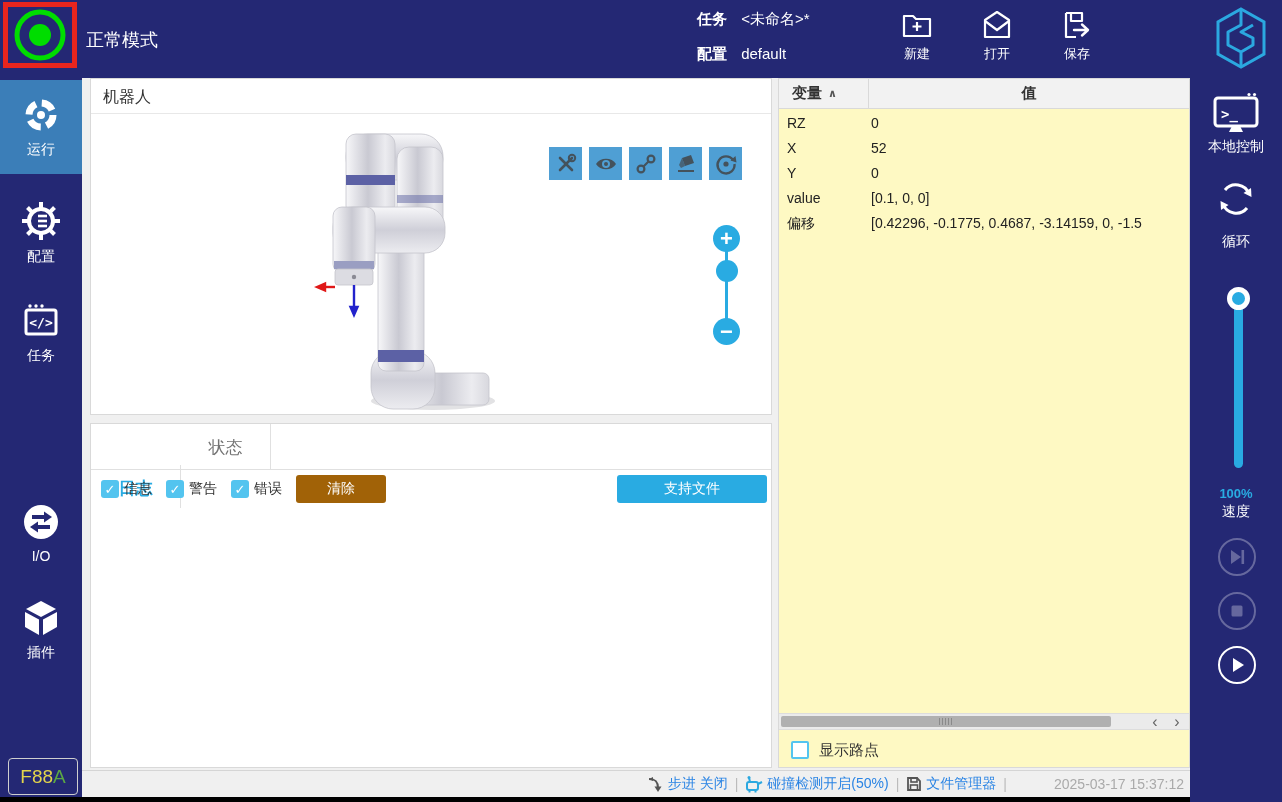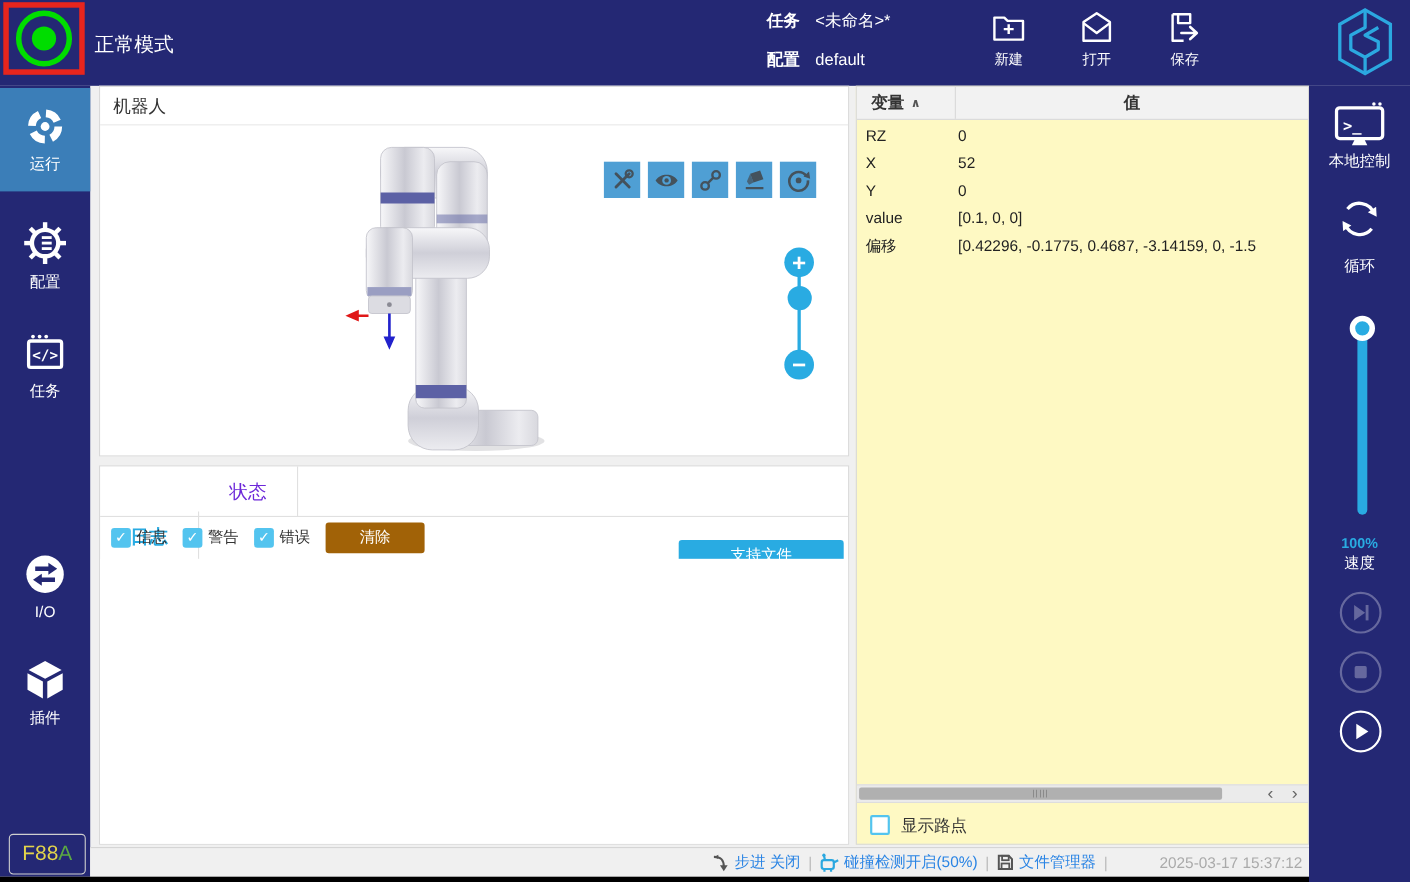--- a/index.html
+++ b/index.html
@@ -41,29 +41,29 @@
     display:flex; align-items:center; justify-content:center; font-size:22px; font-weight:bold; cursor:pointer; line-height:1; }
   #zoom-line { left:634px; top:160px; width:3px; height:95px; background:#29ABE2; }
   #zoom-knob { left:625px; top:181px; width:22px; height:22px; border-radius:50%; background:#29ABE2; cursor:pointer; }
 
   
   #log-panel { left:90px; top:423px; width:682px; height:345px; background:#fff; border:1px solid #D9D9D9; }
   #tabbar { left:0; top:0; width:680px; height:46px; border-bottom:1px solid #E0E0E0; display:flex; }
   .tab { width:90px; height:46px; display:flex; align-items:center; justify-content:center;
     border-right:1px solid #E0E0E0; font-size:17px; cursor:pointer; }
   .tab.active { color:#29ABE2; font-weight:bold;margin-top:41px; }
-  .tab.idle { color:#6d28d9; }
+  .tab.idle { color:#737373; }
   #filters { left:0; top:46px; width:680px; height:38px; display:flex; align-items:center; }
   .cb { width:18px; height:18px; border-radius:3px; background:#53C4EF; color:#fff; font-size:13px;
     display:flex; align-items:center; justify-content:center; cursor:pointer; }
   .cb-label { font-size:14px; color:#333; margin:0 14px 0 5px; }
   .btn { border-radius:3px; color:#fff; font-size:14px; display:flex; align-items:center;
     justify-content:center; cursor:pointer; height:28px; }
   #clear-btn { width:90px; background:#a16207; margin-left:0; }
-  #support-btn { position:absolute; right:4px; top:5px; width:150px; background:#29ABE2;margin-top:16px; }
+  #support-btn { position:absolute; right:4px; top:5px; width:150px; background:#29ABE2; }
 
   
   #vars-panel { left:778px; top:78px; width:412px; height:690px; background:#fef9c3; border:1px solid #D9D9D9; }
   #vars-head { left:0; top:0; width:410px; height:30px; background:#F2F2F2; border-bottom:1px solid #D9D9D9; display:flex; }
   #vars-head .c1 { width:90px; border-right:1px solid #D9D9D9; display:flex; align-items:center;
     padding-left:13px; gap:6px; font-weight:bold; font-size:15px; color:#333; }
   #vars-head .c2 { flex:1; display:flex; align-items:center; justify-content:center;
     font-weight:bold; font-size:15px; color:#333; }
   .var-row { position:absolute; left:0; width:410px; height:25px; line-height:25px; font-size:14px; color:#222; white-space:nowrap; }
   .var-name { position:absolute; left:8px; }

